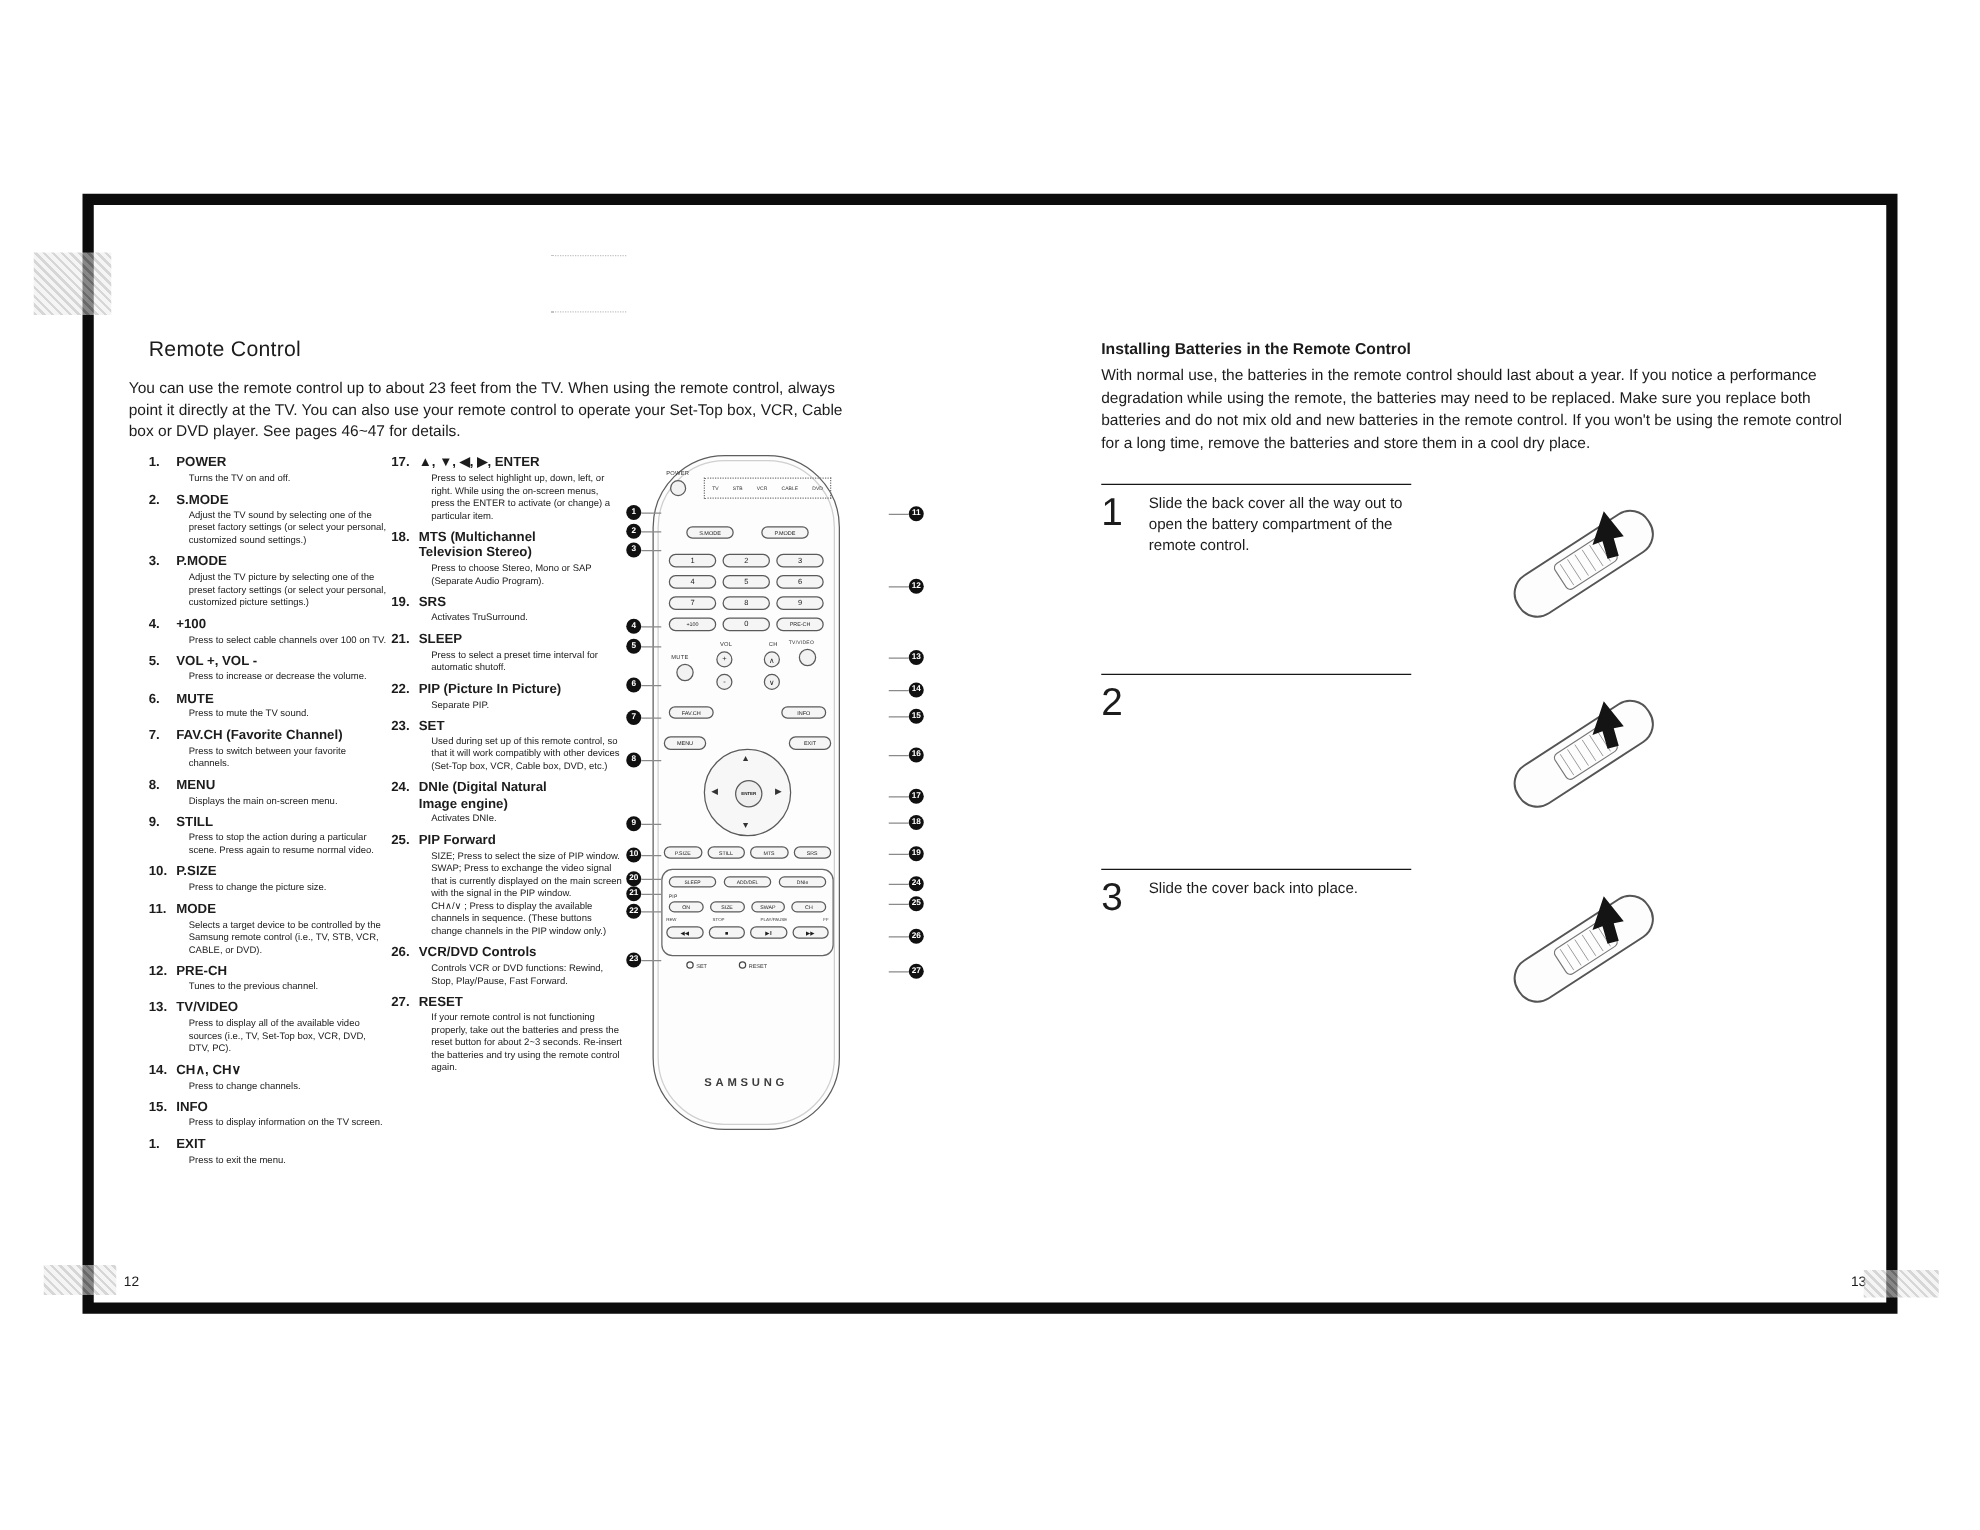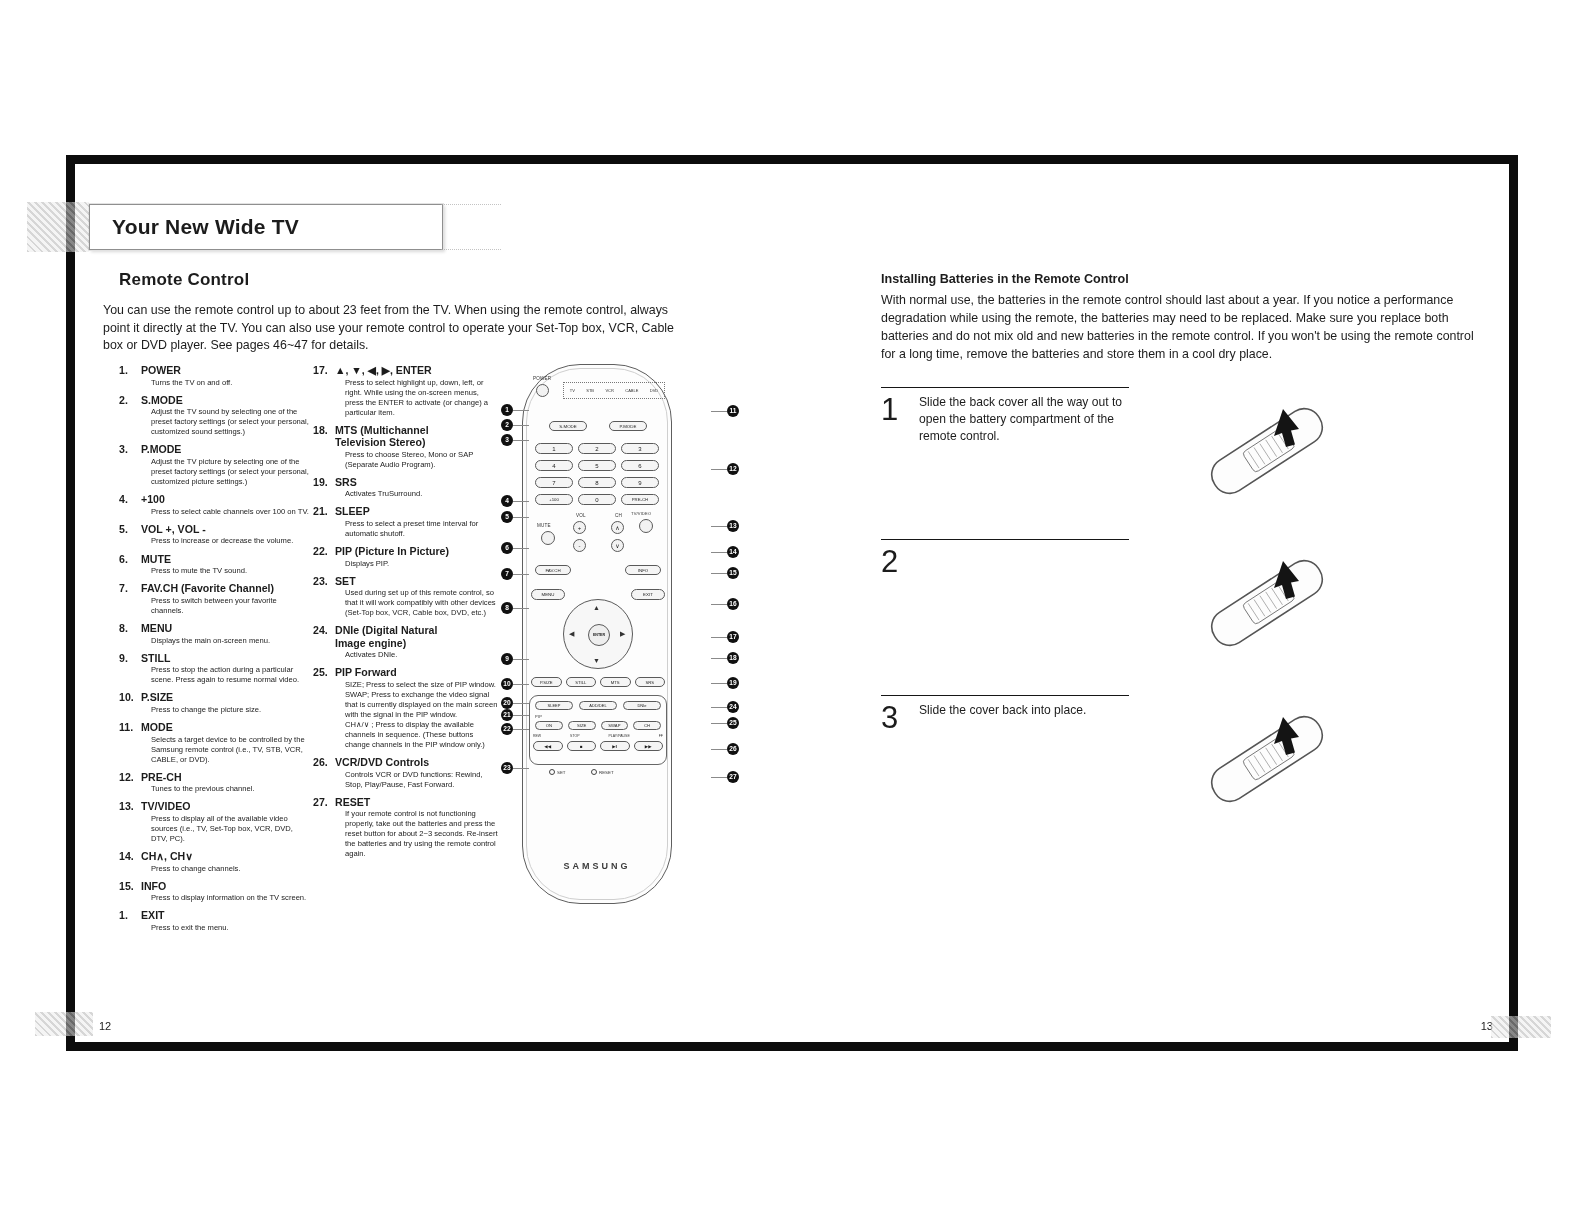--- a/index.html
+++ b/index.html
@@ -11,21 +11,21 @@
   .spread-inner{position:absolute;inset:0;}
 
   .smudge{position:absolute;background:repeating-linear-gradient(45deg,#b5b5b5 0 2px,#ececec 2px 5px);opacity:.55;}
 
   
   .title-box{position:absolute;left:14px;top:40px;width:352px;height:44px;border:1px solid #8f8f8f;box-shadow:0 0 0 1px #e2e2e2, 2px 2px 3px #d9d9d9;background:#fff;}
   .title-box .ttl{font-size:21px;font-weight:bold;line-height:44px;padding-left:22px;letter-spacing:.2px;}
   .title-tail{position:absolute;left:366px;top:40px;width:60px;height:44px;border-top:1px dotted #aaa;border-bottom:1px dotted #aaa;opacity:.7;}
 
   
-  .rc-heading{position:absolute;left:44px;top:106px;font-size:17px;font-weight:bold;letter-spacing:.2px;}
+  .rc-heading{position:absolute;left:44px;top:106px;font-size:17px;font-weight:normal;letter-spacing:.2px;}
   .rc-intro{position:absolute;left:28px;top:138px;width:590px;font-size:12.4px;line-height:1.42;}
 
   .col{position:absolute;top:200px;}
   .col1{left:44px;width:190px;}
   .col2{left:238px;width:186px;}
   .item{margin-bottom:6px;}
   .item-head{display:flex;font-size:10.6px;font-weight:bold;line-height:1.15;}
   .item-num{flex:none;width:22px;}
   .item-name{white-space:pre-line;}
   .item-desc{margin-left:32px;font-size:7.6px;line-height:1.32;margin-top:1.5px;white-space:pre-line;color:#222;}
@@ -87,23 +87,20 @@
   .pagenum.pr{right:16px;}
 </style>
 </head>
 <body>
 
 <div class="canvas">
 
   <div class="spread">
     <div class="spread-inner">
 
-      <div class="title-box">
-        <div class="ttl">Your New Wide TV</div>
-      </div>
       <div class="title-tail"></div>
 
       <div class="rc-heading">Remote Control</div>
       <div class="rc-intro">You can use the remote control up to about 23 feet from the TV. When using the remote control, always point it directly at the TV. You can also use your remote control to operate your Set-Top box, VCR, Cable box or DVD player. See pages 46~47 for details.</div>
 
       <div class="col col1">
           <div class="item">
           <div class="item-head">
             <span class="item-num">1.</span>
             <span class="item-name">POWER</span>
@@ -245,21 +242,21 @@
             <span class="item-num">21.</span>
             <span class="item-name">SLEEP</span>
           </div>
           <div class="item-desc">Press to select a preset time interval for automatic shutoff.</div>
         </div>
           <div class="item">
           <div class="item-head">
             <span class="item-num">22.</span>
             <span class="item-name">PIP (Picture In Picture)</span>
           </div>
-          <div class="item-desc">Displays PIP.</div>
+          <div class="item-desc">Separate PIP.</div>
         </div>
           <div class="item">
           <div class="item-head">
             <span class="item-num">23.</span>
             <span class="item-name">SET</span>
           </div>
           <div class="item-desc">Used during set up of this remote control, so that it will work compatibly with other devices (Set-Top box, VCR, Cable box, DVD, etc.)</div>
         </div>
           <div class="item">
           <div class="item-head">

